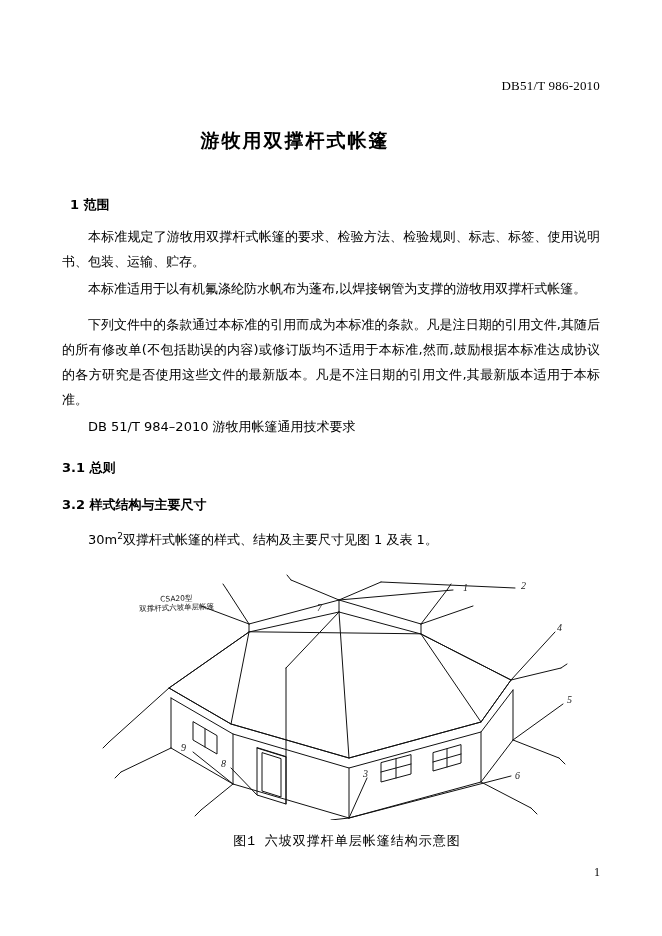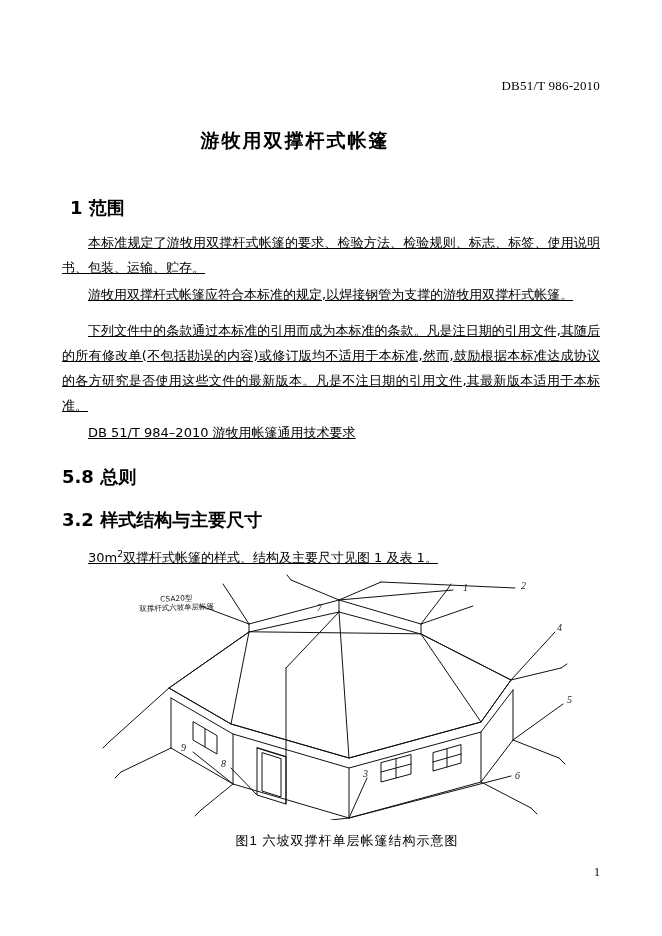--- a/index.html
+++ b/index.html
@@ -41,36 +41,35 @@
     letter-spacing: 2px;
     font-family: "DejaVu Sans", sans-serif;
   }
   .content {
     position: absolute;
     top: 196px;
     left: 62px;
     width: 538px;
   }
   .h-sec {
-    font-size: 18px;
+    font-size: 13px;
     font-weight: bold;
     font-family: "DejaVu Sans", sans-serif;
     margin: 0 0 10px 0;
   }
   .h-sec.indent {
     padding-left: 8px;
   }
   .p {
     font-size: 13px;
     line-height: 25px;
     margin: 0 0 2px 0;
     text-align: justify;
     text-justify: inter-ideograph;
     font-family: "DejaVu Sans", sans-serif;
-    text-decoration: underline;
   }
   .p.ind {
     text-indent: 26px;
   }
   .gap-sm { height: 9px; }
 
   .sup {
     font-size: 9px;
     vertical-align: super;
   }
@@ -85,21 +84,21 @@
   }
   .figure-box {
     margin: 0 auto;
     width: 500px;
     height: 248px;
     position: relative;
   }
   .fig-caption {
     margin-top: 12px;
     font-size: 13px;
-    font-family: Liberation Sans, sans-serif;
+    font-family: Liberation Mono, monospace;
     letter-spacing: 1px;
     margin-left: 32px;
   }
   .page-no {
     position: absolute;
     right: 62px;
     bottom: 56px;
     font-size: 12px;
     font-family: "Liberation Serif", serif;
   }
@@ -128,33 +127,33 @@
 <div class="page">
 
   <div class="std-no">DB51/T 986-2010</div>
 
   <div class="doc-title">游牧用双撑杆式帐篷</div>
 
   <div class="content">
 
     <div class="h-sec indent">1  范围</div>
     <div class="p ind">本标准规定了游牧用双撑杆式帐篷的要求、检验方法、检验规则、标志、标签、使用说明书、包装、运输、贮存。</div>
-    <div class="p ind">游牧用双撑杆式帐篷应符合本标准的规定,以焊接钢管为支撑的游牧用双撑杆式帐篷。</div>
+    <div class="p ind">本标准适用于以有机氟涤纶防水帆布为蓬布,以焊接钢管为支撑的游牧用双撑杆式帐篷。</div>
 
     <div class="gap-sm"></div>
 
     <div class="p ind">下列文件中的条款通过本标准的引用而成为本标准的条款。凡是注日期的引用文件,其随后的所有修改单(不包括勘误的内容)或修订版均不适用于本标准,然而,鼓励根据本标准达成协议的各方研究是否使用这些文件的最新版本。凡是不注日期的引用文件,其最新版本适用于本标准。</div>
     <div class="p ind">DB 51/T 984–2010   游牧用帐篷通用技术要求</div>
 
     <div class="gap-sm"></div>
 
 
     <div class="gap-sm"></div>
 
-    <div class="h-sec">5.8   总则</div>
+    <div class="h-sec">3.1   总则</div>
 
     <div class="gap-sm"></div>
 
     <div class="h-sec">3.2   样式结构与主要尺寸</div>
     <div class="p ind"><span>30m</span><span class="sup">2</span><span>双撑杆式帐篷的样式、结构及主要尺寸见图 1 及表 1。</span></div>
 
   </div>
 
   <div class="figure-wrap">
     <div class="figure-box">

